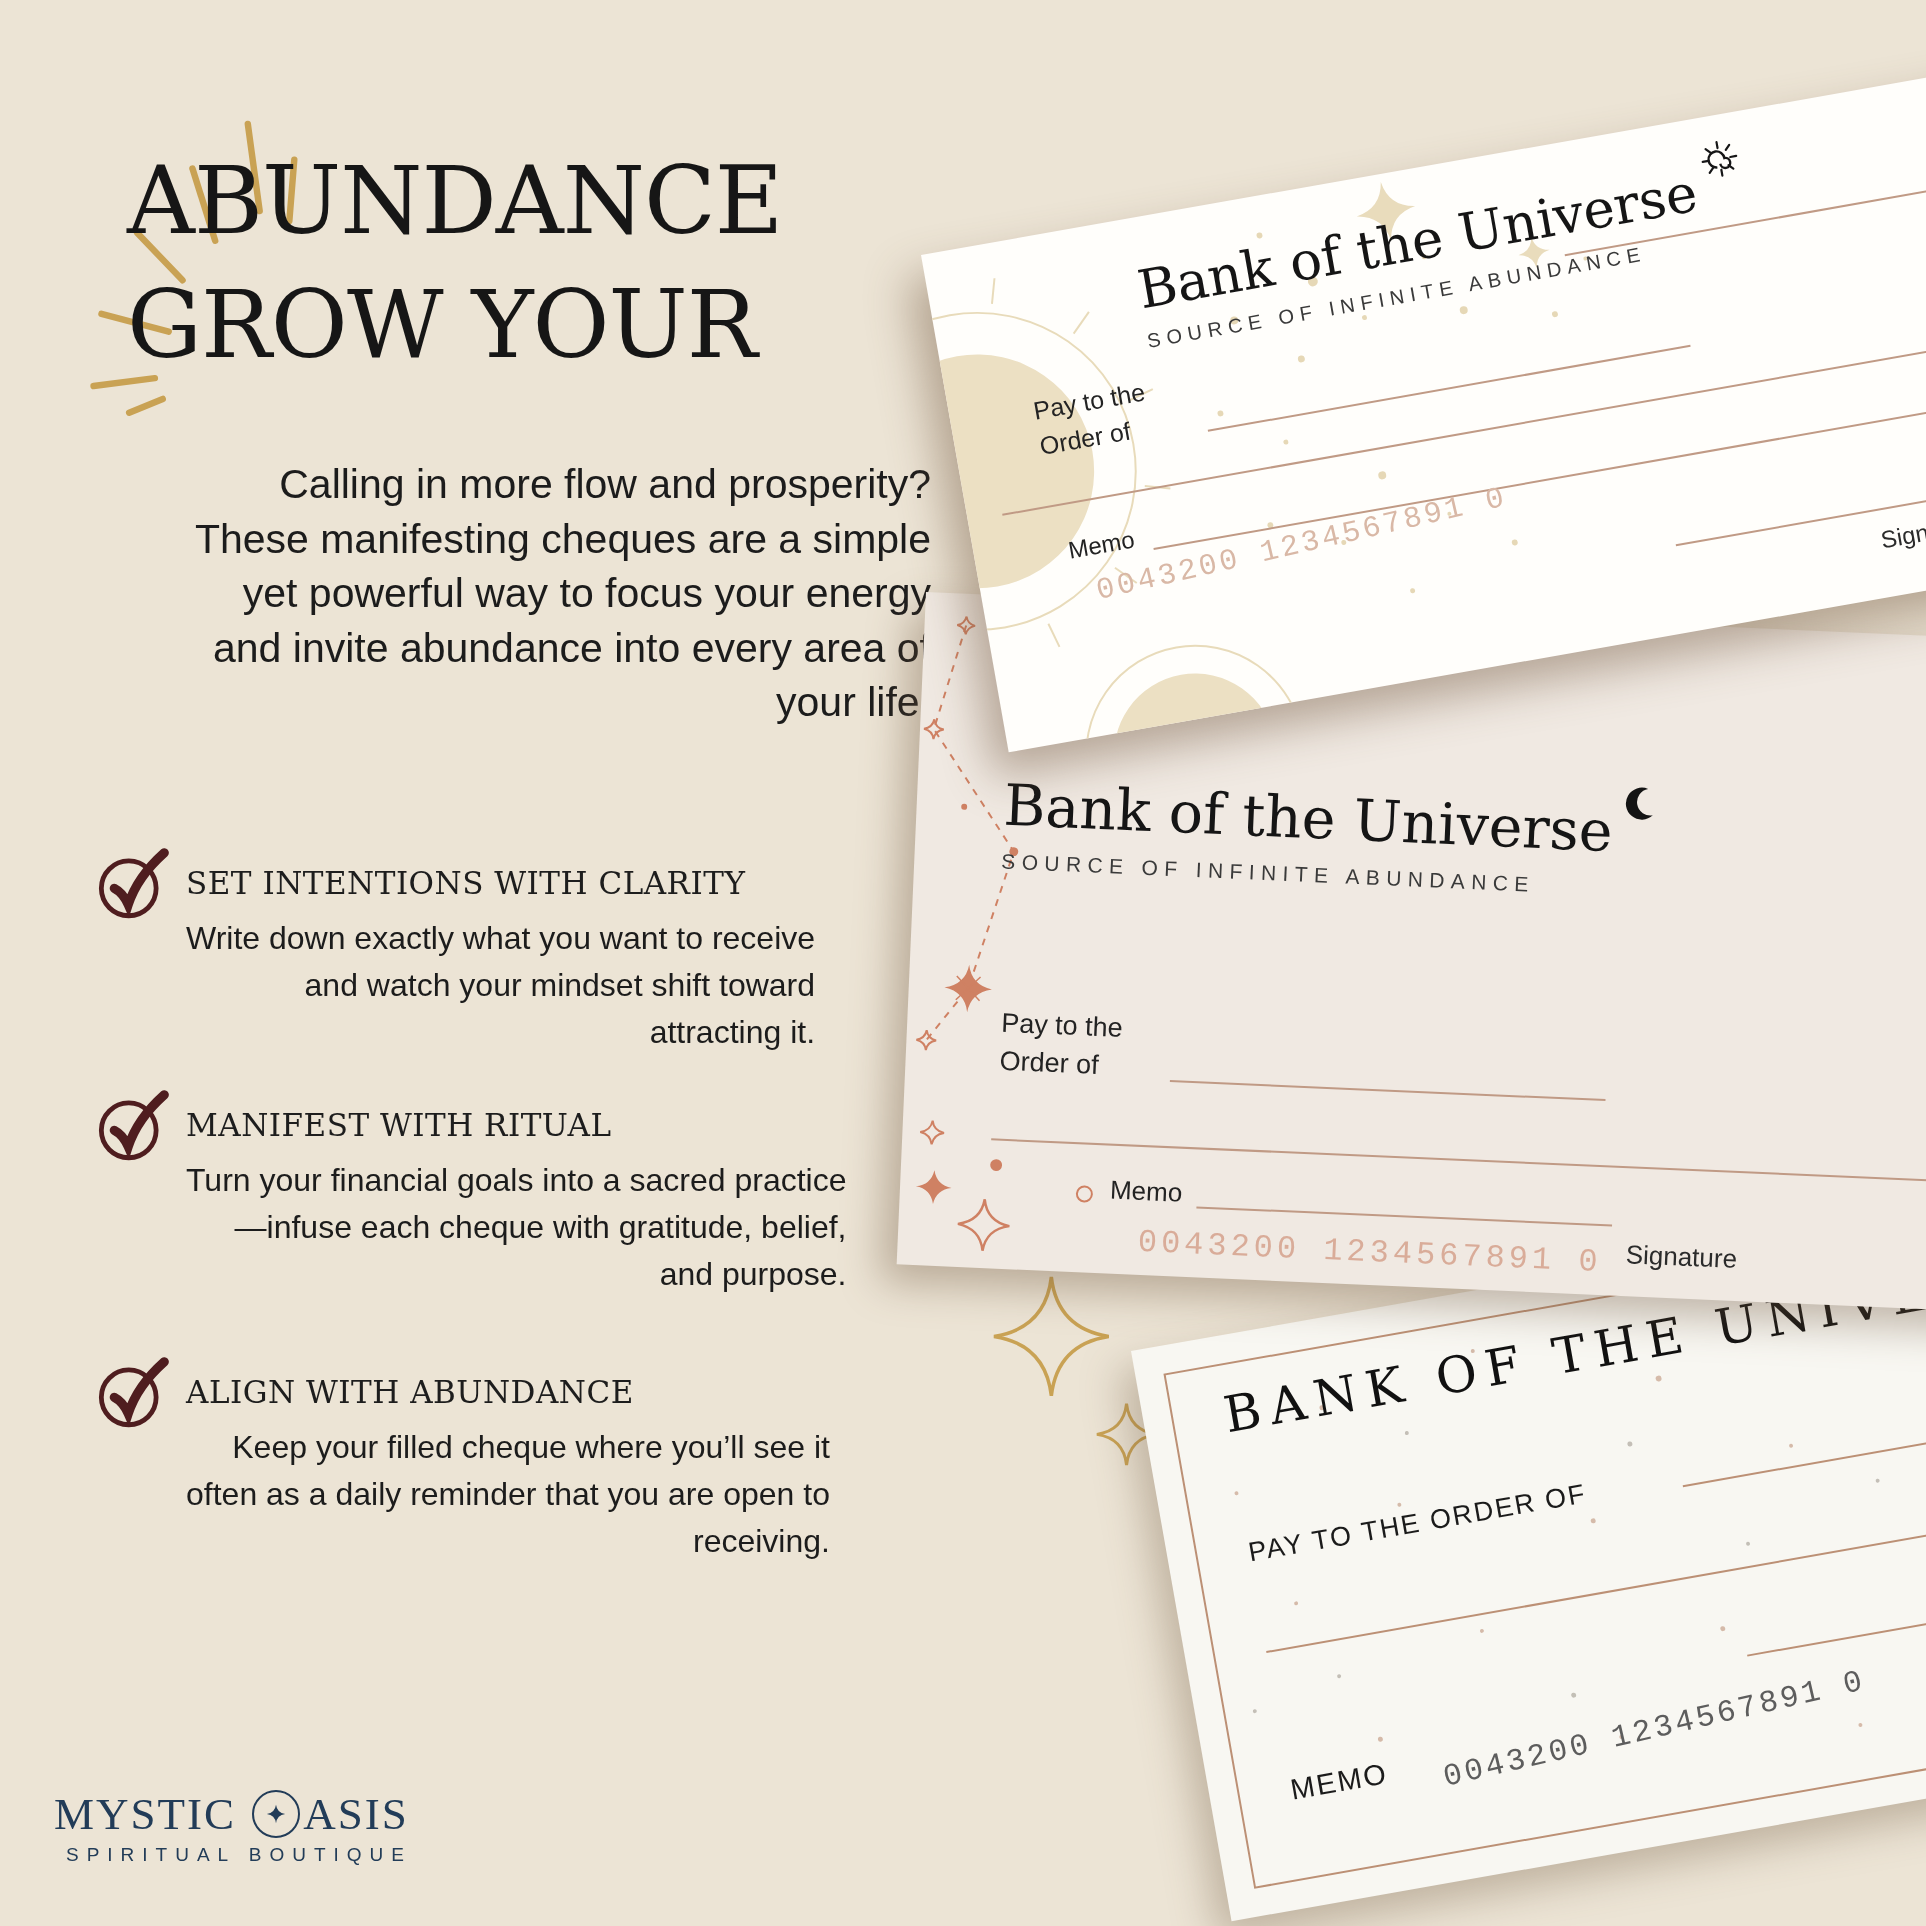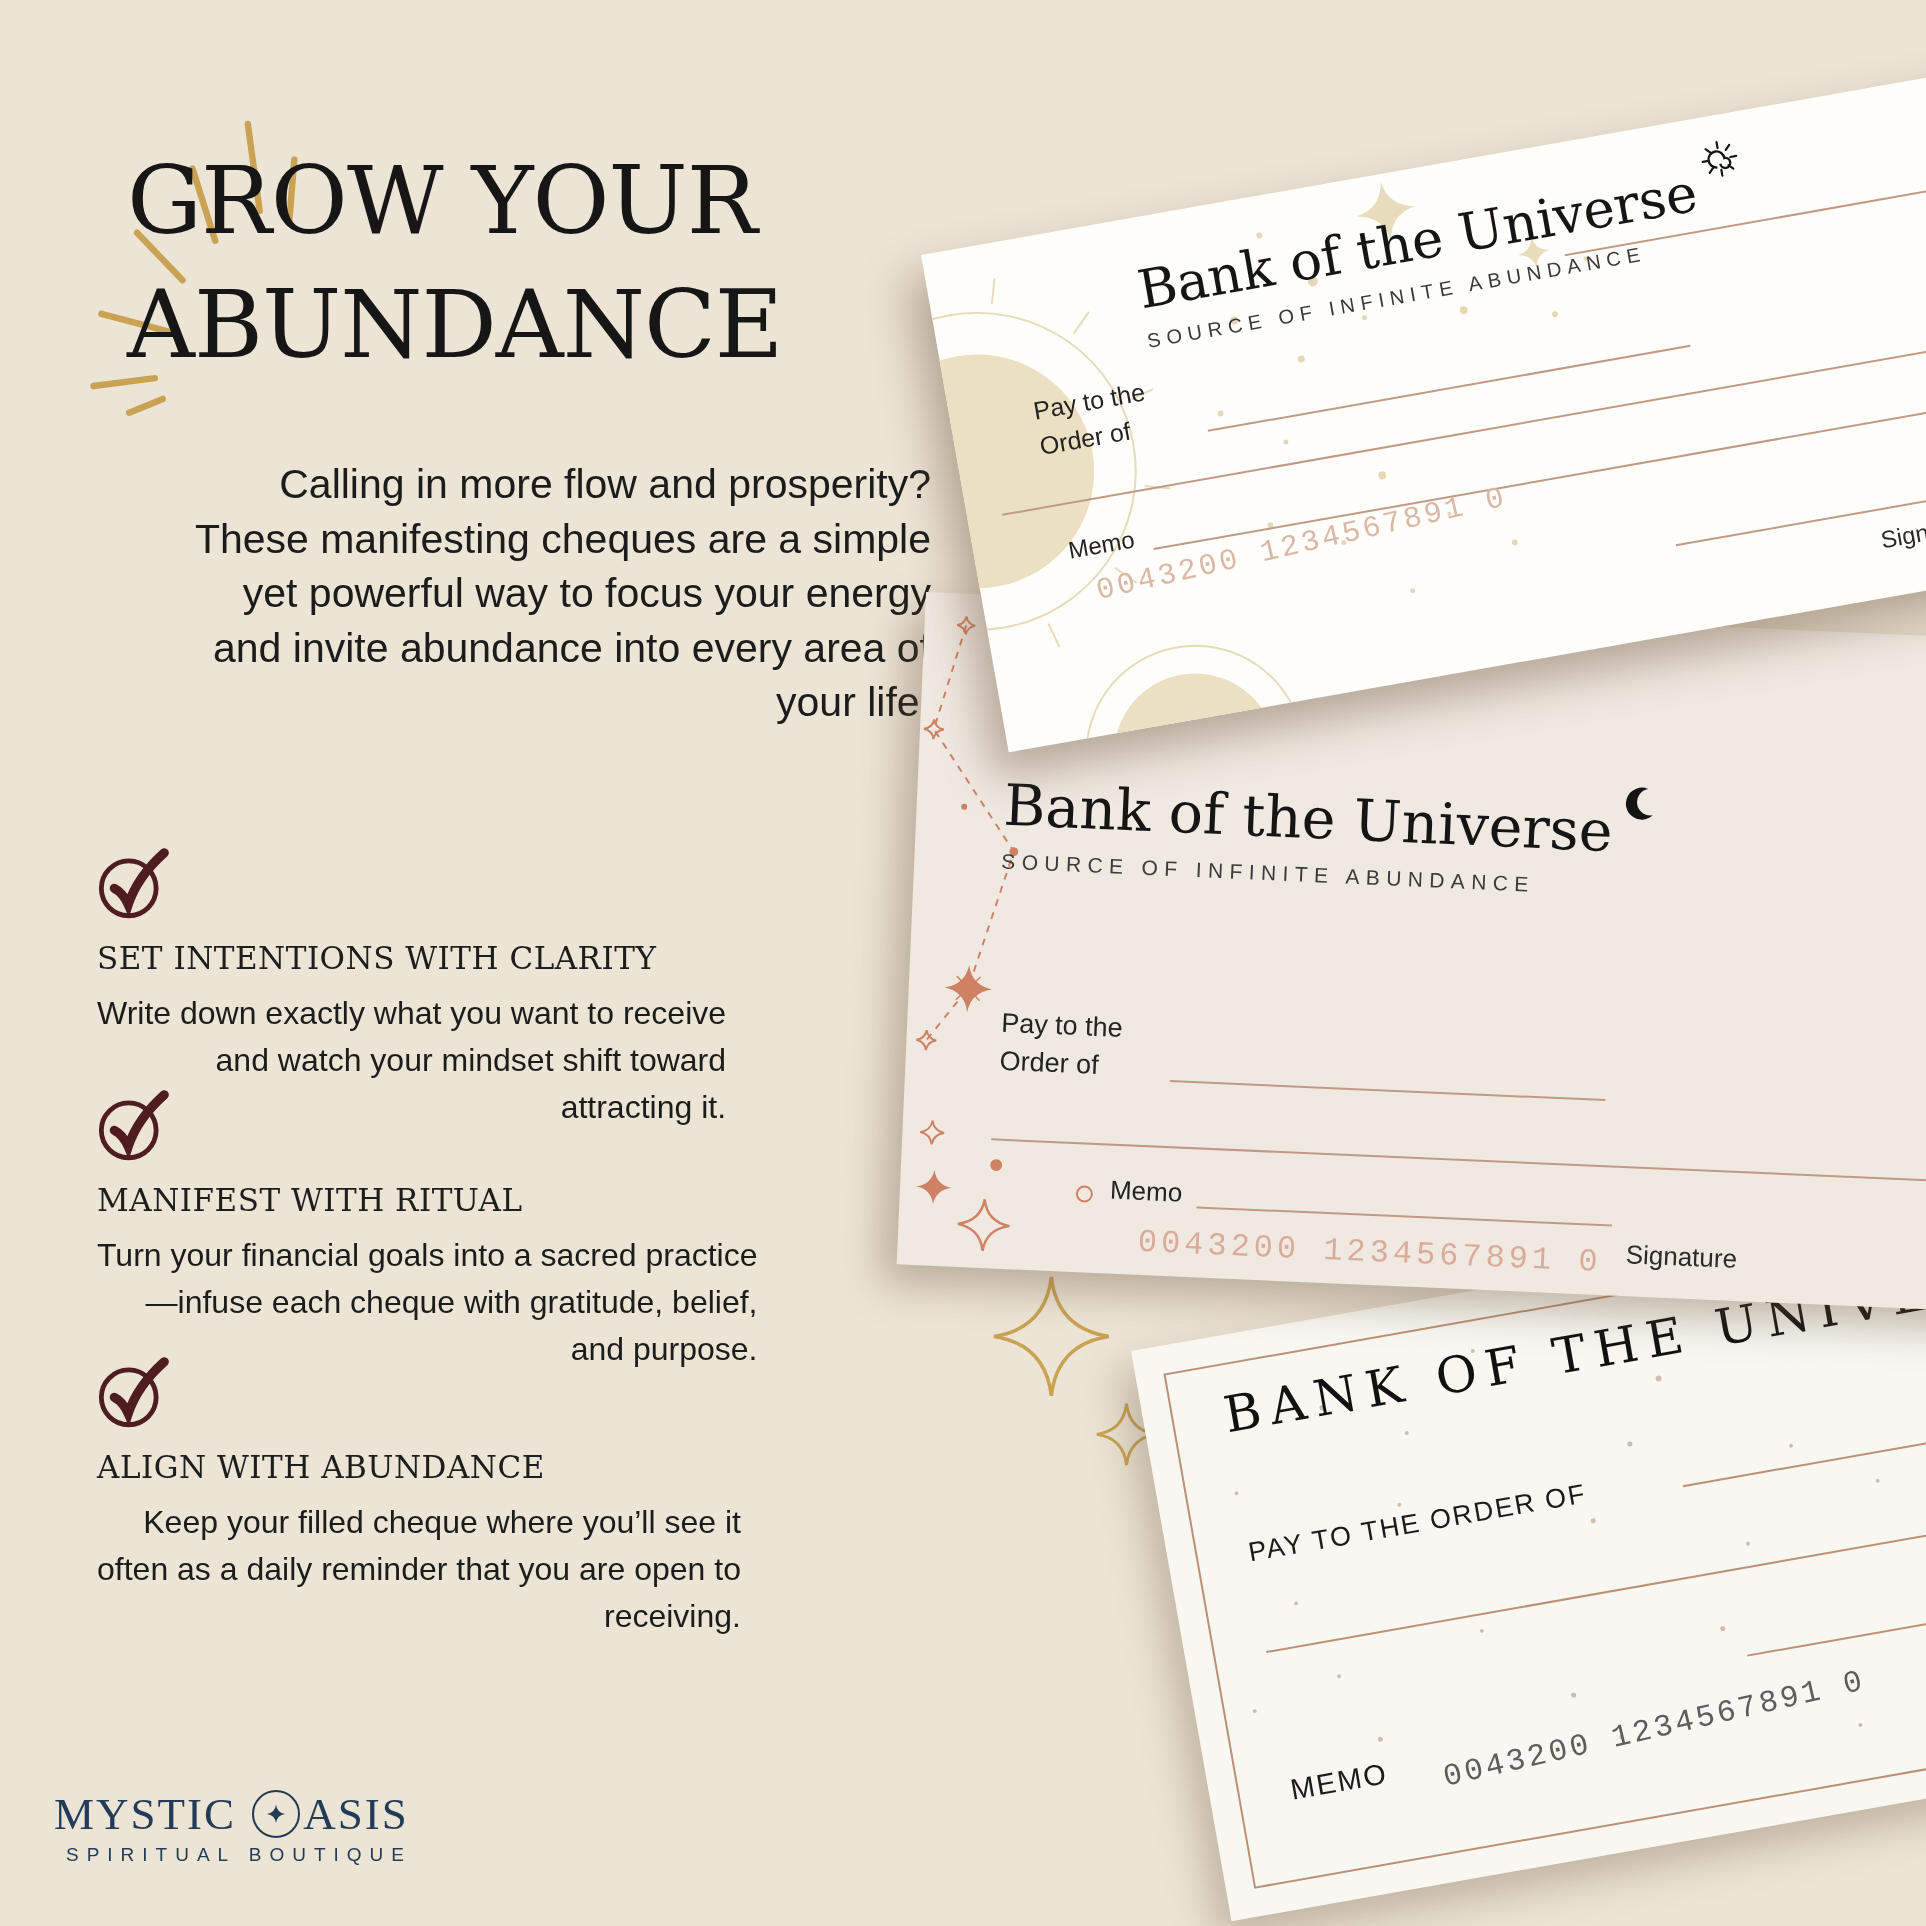--- a/index.html
+++ b/index.html
@@ -7,21 +7,21 @@
   .canvas{position:relative;width:1927px;height:1927px;background:#ece4d5;overflow:hidden;}
   .pre{white-space:pre-line;text-align:right;}
 
   
   .sunburst{position:absolute;left:54px;top:94px;}
   .title{position:absolute;left:127px;top:139px;margin:0;font-family:"DejaVu Serif",serif;
          font-weight:normal;font-size:94px;line-height:1.32;letter-spacing:-1px;color:#161616;}
   .title span{display:block;}
   .intro{position:absolute;left:99px;top:457px;width:832px;margin:0;font-size:41px;
          line-height:1.33;color:#1c1c1c;}
-  .bullet{position:absolute;left:97px;display:flex;align-items:flex-start;flex-direction:column;}
+  .bullet{position:absolute;left:97px;display:flex;align-items:flex-start;}
   .b1{top:847px;} .b2{top:1089px;} .b3{top:1356px;}
   .check{flex:0 0 auto;margin-right:14px;}
   .bullet h3{margin:18px 0 0 0;font-family:"DejaVu Serif",serif;font-weight:normal;
              font-size:31px;letter-spacing:0.5px;color:#1d1d1d;}
   .bullet-body{margin:14px 0 0 0;font-size:32px;line-height:1.47;color:#1c1c1c;}
 
   .logo{position:absolute;left:54px;top:1788px;color:#223c58;}
   .logo-word{font-family:Liberation Serif, serif;font-size:45px;letter-spacing:2px;display:flex;align-items:center;}
   .logo-o{display:inline-flex;align-items:center;justify-content:center;width:44px;height:44px;
           border:2.5px solid #223c58;border-radius:50%;margin:0 3px;}
@@ -83,22 +83,22 @@
       <line x1="140" y1="75" x2="163" y2="148"></line>
       <line x1="243" y1="66" x2="238" y2="128"></line>
       <line x1="84" y1="140" x2="130" y2="188"></line>
       <line x1="48" y1="222" x2="116" y2="240"></line>
       <line x1="40" y1="295" x2="102" y2="287"></line>
       <line x1="76" y1="322" x2="110" y2="308"></line>
     </g>
   </svg>
 
   <h1 class="title">
+    <span>ABUNDANCE</span>
     <span>GROW YOUR</span>
-    <span>ABUNDANCE</span>
   </h1>
 
   <p class="intro pre">Calling in more flow and prosperity?
 These manifesting cheques are a simple
 yet powerful way to focus your energy
 and invite abundance into every area of
 your life.</p>
 
   <div class="bullet b1">
     <svg class="check" width="75" height="75" viewBox="0 0 78 78">

